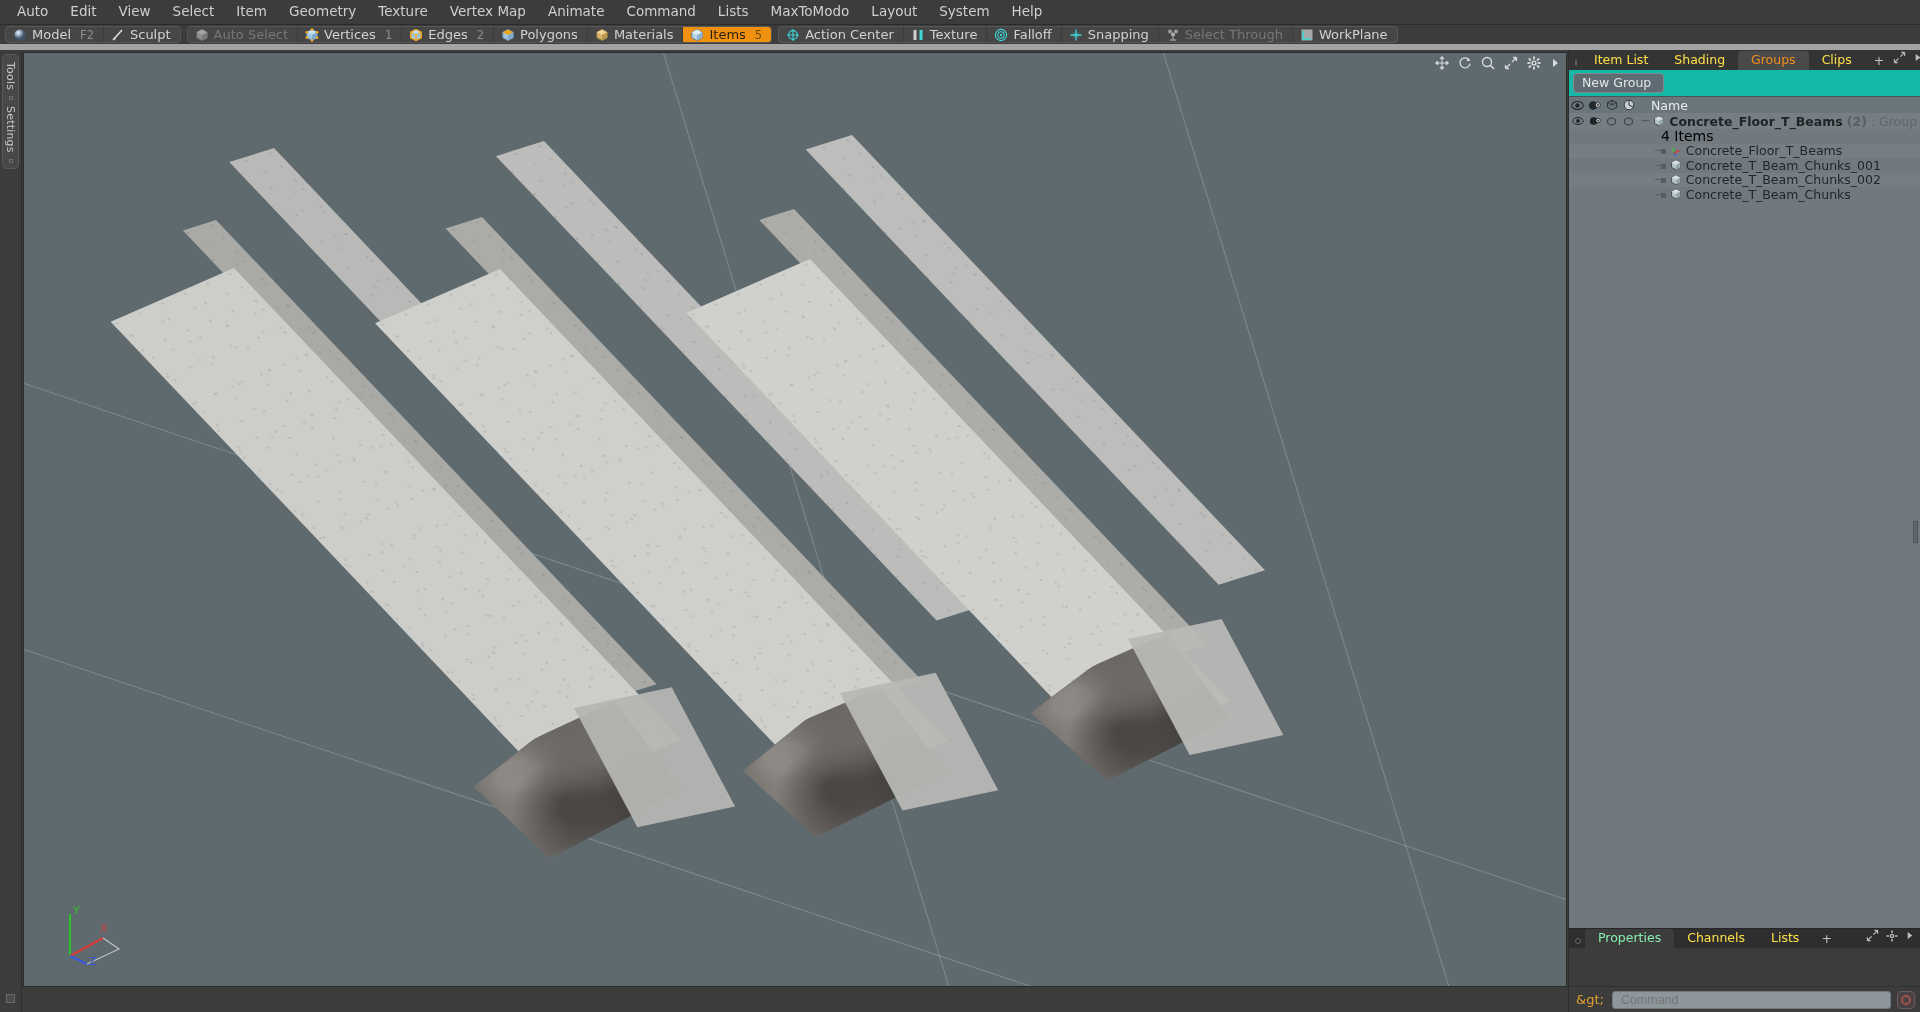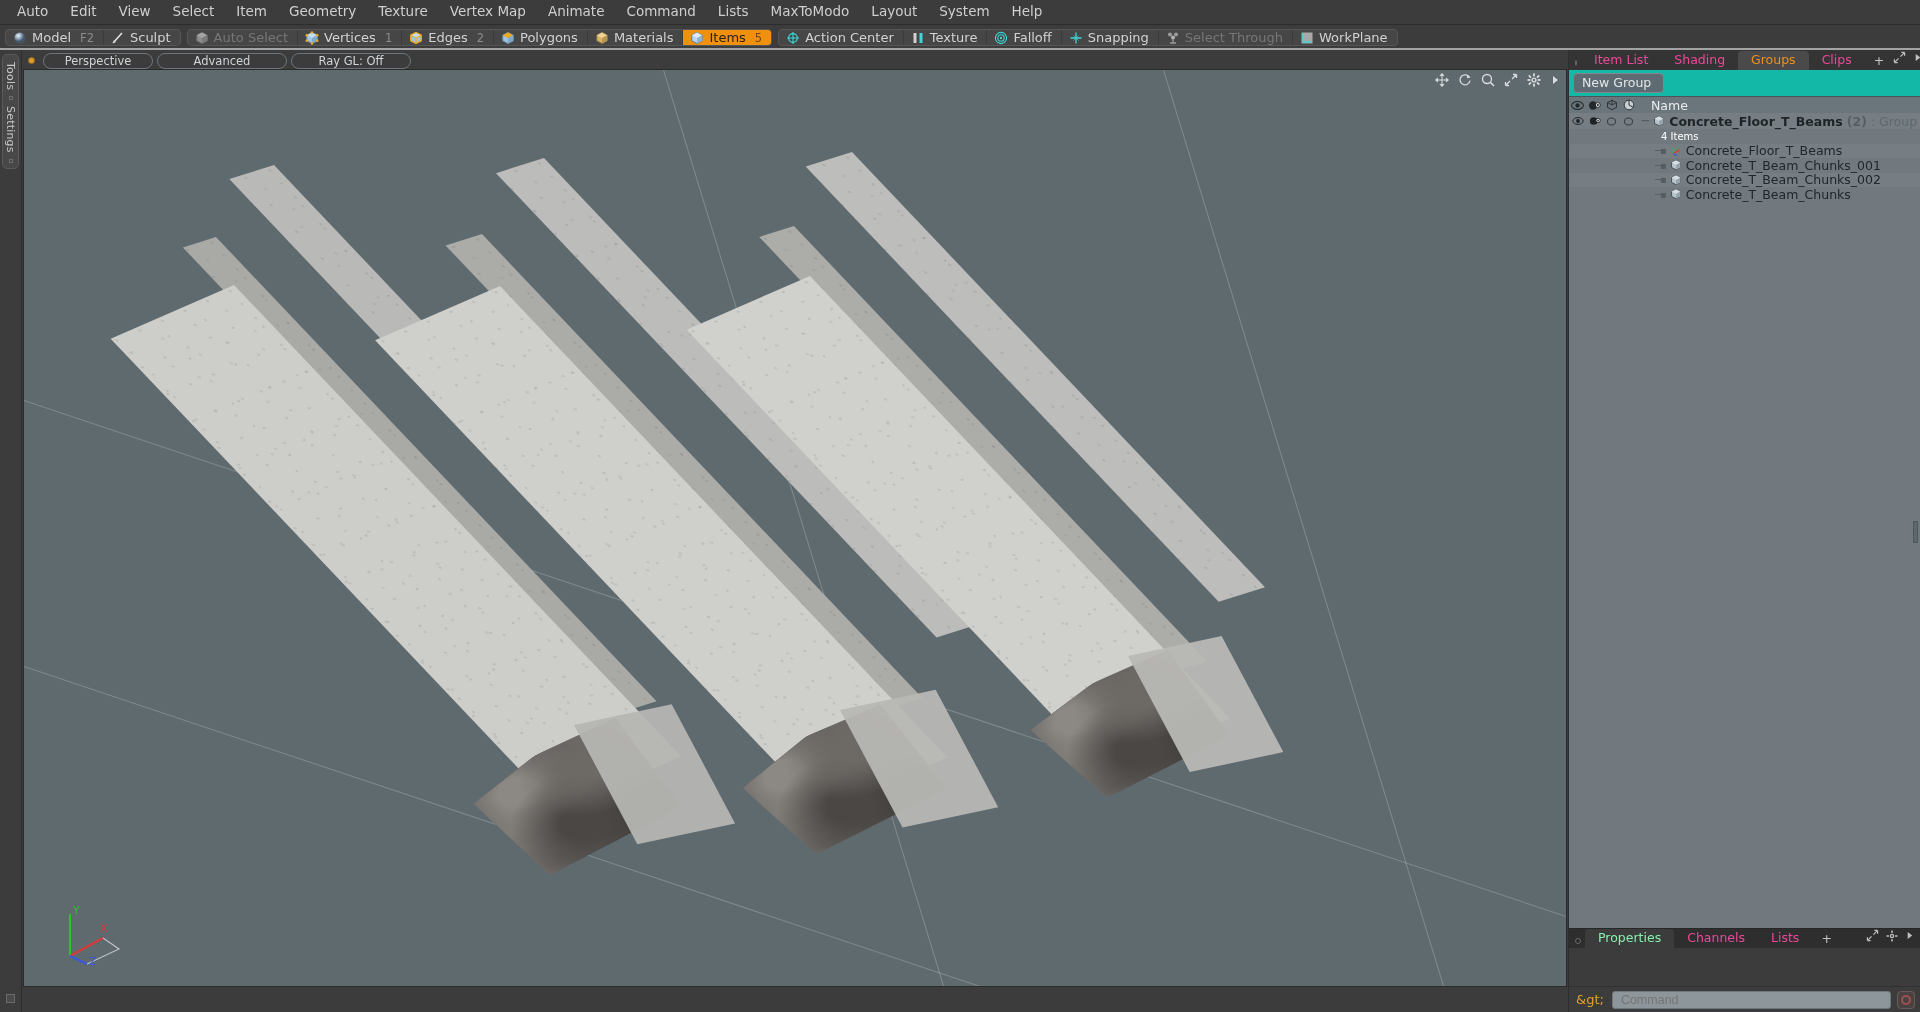--- a/index.html
+++ b/index.html
@@ -21,22 +21,22 @@
     border-bottom:1px solid #2c2c2c;
   }
   .menubar .mi {
     padding:3px 11px; font-size:13.5px; color:#cfcfcf; cursor:default;
     white-space:nowrap; line-height:1;
   }
 
   
   .toolbar {
     height:25px; flex:0 0 25px; background:#3c3c3c;
-    display:flex; align-items:flex-end; padding:0 19px 0 3px;
-    border-bottom:2px solid #a3a3a3;
+    display:flex; align-items:flex-start; padding:0 19px 0 3px;
+    border-bottom:6px solid #a3a3a3;
     gap:0;
   }
   .tgroup {
     display:flex; align-items:stretch;
     background:#464646;
     border:1px solid #565656;
     border-radius:4px;
     margin:1px 4px 2px 2px;
     overflow:hidden;
   }
@@ -130,21 +130,21 @@
   
   .rightpanel {
     width:352px; flex:0 0 352px; background:#3c3c3c;
     display:flex; flex-direction:column; border-left:1px solid #2e2e2e;
   }
   .panel-tabstrip {
     height:20px; flex:0 0 20px; background:#343434; display:flex; align-items:flex-end;
     padding-left:4px; position:relative;
   }
   .ptab {
-    font-size:12.5px; color:#ec4899; padding:2px 13px 3px 13px; line-height:14px;
+    font-size:12.5px; color:#fde047; padding:2px 13px 3px 13px; line-height:14px;
     border-radius:4px 4px 0 0; cursor:default; white-space:nowrap;
   }
   .ptab.sel { background:#4a4a4a; color:#f0901a; }
   .ptab.plus { color:#c4c4c4; padding:2px 9px; }
   .tabdot { width:6px;height:6px;border-radius:50%;background:#2a2a2a;border:1px solid #6a6a6a;margin:0 4px 4px 2px;}
   .tabright { margin-left:auto; display:flex; align-items:center; gap:7px; padding:0 6px 3px 0; }
 
   .newgroupbar { background:#14b8a6; padding:3px 4px 3px 4px; flex:0 0 auto; }
   .newgroupbtn {
     display:inline-block; background:#5e6b72; border:1px solid #7d8a90; border-radius:4px;
@@ -158,21 +158,21 @@
   .tree-header .namecol { padding-left:14px; font-size:12.5px; color:#e8ecee; }
   .treebody { flex:1 1 auto; background:#71797e; position:relative; overflow:hidden; }
   .trow { display:flex; align-items:center; height:14.5px; font-size:12.5px; position:relative; }
   .trow.alt { background:#767e83; }
   .trow .cols { width:68px; flex:0 0 68px; display:flex; height:100%; }
   .trow .col { width:17px; display:flex; align-items:center; justify-content:center; }
   .trow .tname { padding-left:5px; color:#23282b; white-space:nowrap; display:flex; align-items:center; gap:4px;}
   .grouprow .gname { font-weight:bold; color:#1e2326; }
   .grouprow .gcount { color:#565f63; font-weight:bold; }
   .grouprow .gtype { color:#5e686d; }
-  .sub-count { color:#ffffff; font-size:10px; }
+  .sub-count { color:#000000; font-size:14px; }
   .child .tname { color:#20262a; }
   .sidehandle { position:absolute; right:2px; top:50%; width:5px; height:22px; background:#5e676c; border:1px solid #4e575c;}
 
   
   .props-tabstrip {
     height:20px; flex:0 0 20px; background:#2e2e2e; display:flex; align-items:flex-end;
     padding-left:4px; border-top:1px solid #272727;
   }
   .props-tabstrip .ptab.sel { background:#3c3c3c; color:#86efac; }
   .propsbody { flex:0 0 auto; height:38px; background:#3c3c3c; }
@@ -419,26 +419,20 @@
       <div class="vtabs">
         <div class="vtab">Tools</div>
         <div class="vtabdot"></div>
         <div class="vtab">Settings</div>
         <div class="vtabdot"></div>
       </div>
       <div class="railnub"></div>
     </div>
 
     <div class="vpcol">
-      <div class="vpheader">
-        <div class="vp-dot"></div>
-        <div class="pill w1">Perspective</div>
-        <div class="pill w2">Advanced</div>
-        <div class="pill w3">Ray GL: Off</div>
-      </div>
 
       <div class="viewport">
 
         <div class="scene">
           <div class="gridline" style="left:0px;  top:330px; width:1700px; transform:rotate(18.5deg);"></div>
           <div class="gridline" style="left:0px;  top:596px; width:1700px; transform:rotate(18.5deg);"></div>
           <div class="gridline" style="left:640px;top:0px;   width:1300px; transform:rotate(73deg);"></div>
           <div class="gridline" style="left:1140px;top:0px;  width:1300px; transform:rotate(73deg);"></div>
 
           <div class="beam" style="left:250px; top:95px;">

